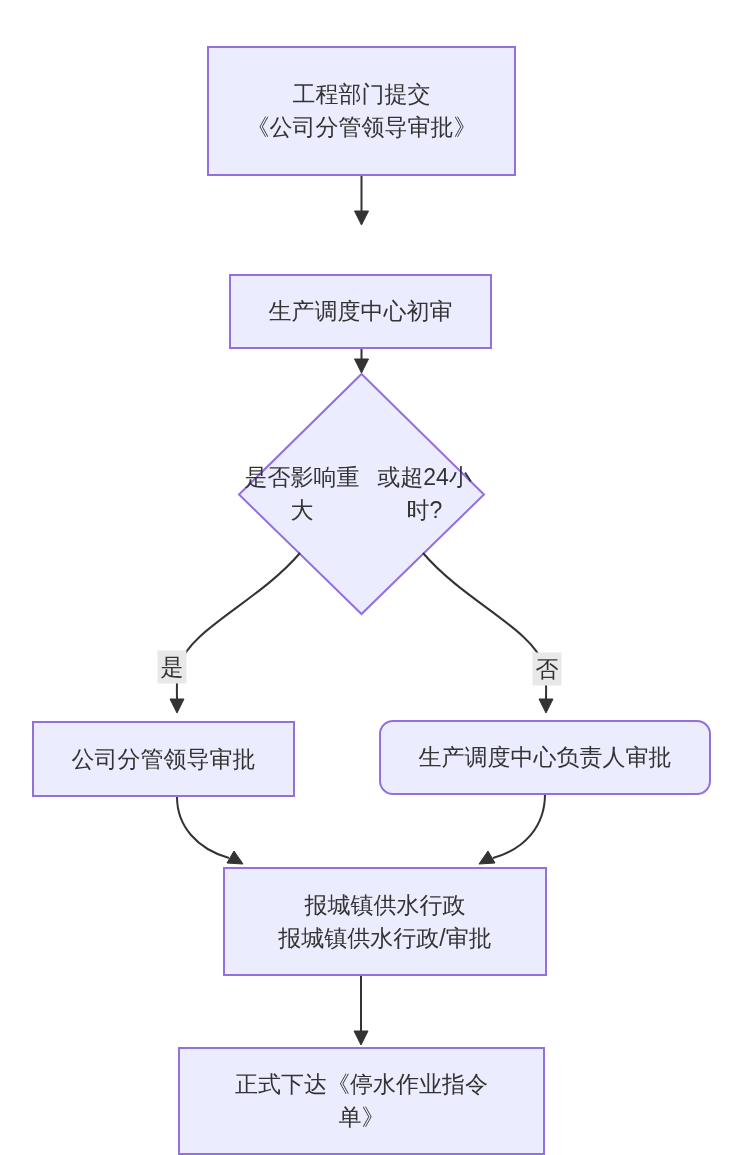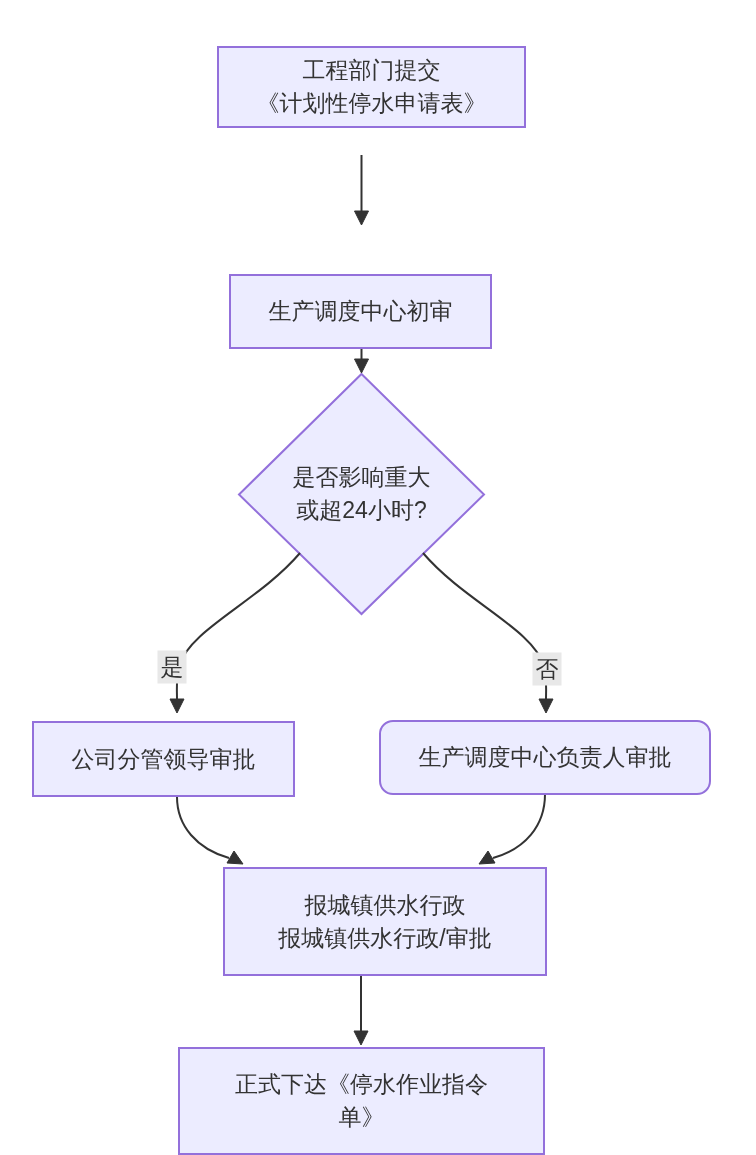--- a/index.html
+++ b/index.html
@@ -55,21 +55,21 @@
     color: var(--text);
     font-size: 23px;
     line-height: 33px;
   }
   .diamond-label {
     position: absolute;
     box-sizing: border-box;
     background: transparent;
     border: none;
     display: flex;
-    flex-direction: column;
+    flex-direction: row;
     align-items: center;
     justify-content: center;
     text-align: center;
     color: var(--text);
     font-size: 23px;
     line-height: 33px;
   }
   .edge-label {
     position: absolute;
     transform: translate(-50%, -50%);
@@ -105,23 +105,23 @@
     <path d="M177 797 C177 826, 197 849, 229 858"></path>
     <polygon class="arrowhead" points="243,864 234,851 227,863"></polygon>
 
     <path d="M545 794 C545 826, 525 849, 493 858"></path>
     <polygon class="arrowhead" points="479,864 488,851 495,863"></polygon>
 
     <path d="M361 976 L361 1031"></path>
     <polygon class="arrowhead" points="361,1045 354,1031 368,1031"></polygon>
   </svg>
 
-  <div class="node" style="left:217px; top:46px; width:309px; height:82px;">
+  <div class="node" style="left:207px; top:46px; width:309px; height:130px;">
     <span>工程部门提交</span>
-    <span>《计划性停水申请表》</span>
+    <span>《公司分管领导审批》</span>
   </div>
 
   <div class="node" style="left:229px; top:226px; width:263px; height:75px;margin-top:48px;">
     <span>生产调度中心初审</span>
   </div>
 
   <div class="diamond-label" style="left:239px; top:374px; width:245px; height:240px;">
     <span>是否影响重大</span>
     <span>或超24小时?</span>
   </div>

